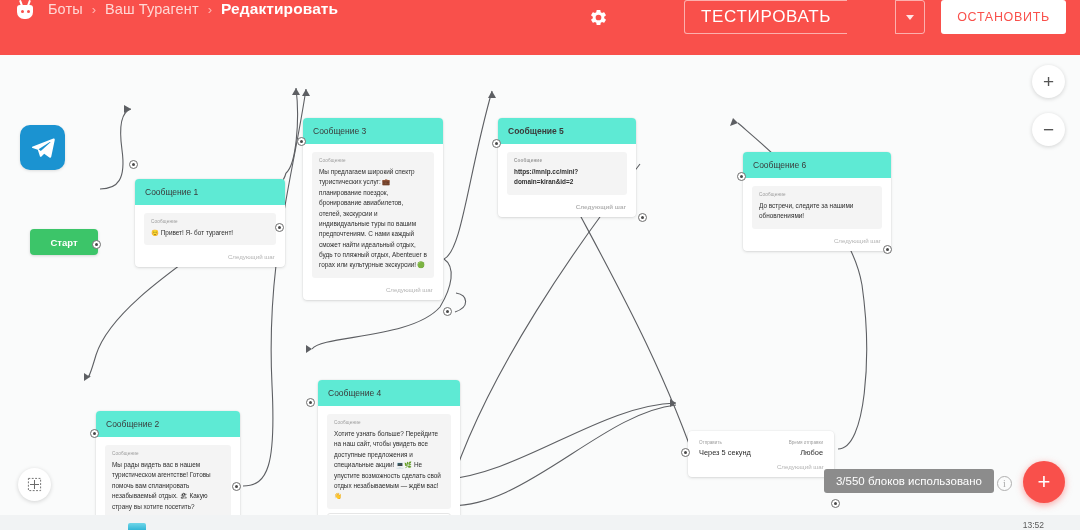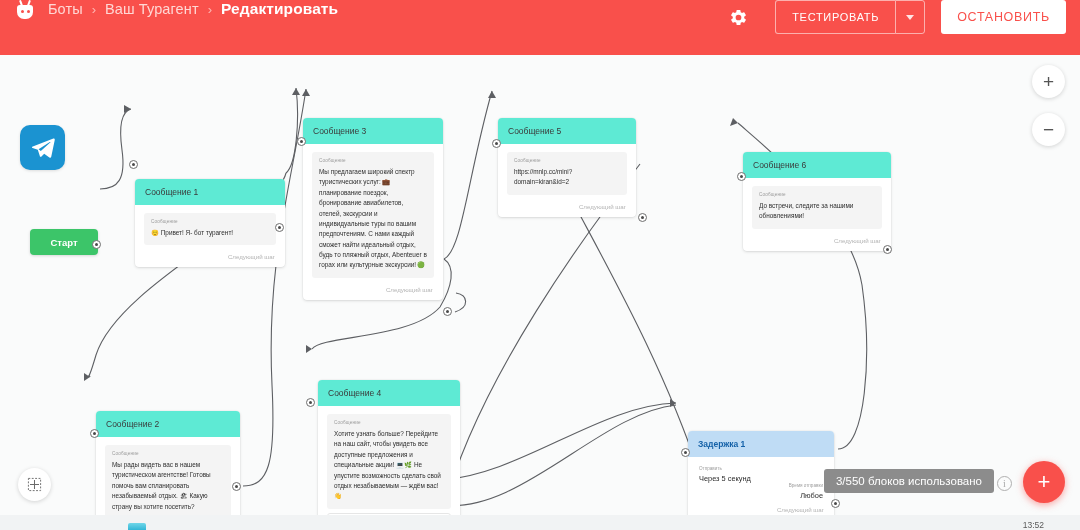--- a/index.html
+++ b/index.html
@@ -39,21 +39,21 @@
 
   .hdr-right { margin-left: auto; display: flex; align-items: center; gap: 0; }
   .gear-btn {
     width: 34px; height: 34px; display: flex; align-items: center; justify-content: center;
     margin-right: 20px; cursor: pointer;
   }
   .btn-outline {
     border: 1px solid rgba(255,255,255,.55);
     color: #fff; background: transparent;
     height: 34px; display: flex; align-items: center; justify-content: center;
-    font-size: 11px; letter-spacing: .7px; cursor: pointer;
+    font-size: 17px; letter-spacing: .7px; cursor: pointer; margin-left: 48px;
   }
   .btn-test { padding: 0 16px; border-radius: 3px 0 0 3px; border-right: none; }
   .btn-caret { width: 30px; border-radius: 0 3px 3px 0; }
   .btn-stop {
     background: #fff; color: #f9504b; border: none; border-radius: 3px;
     height: 34px; padding: 0 16px; margin-left: 16px;
     display: flex; align-items: center; font-size: 12.5px; letter-spacing: .7px;
     font-weight: normal; cursor: pointer;
   }
   .caret-tri {
@@ -100,21 +100,21 @@
   .port {
     width: 9px; height: 9px; border-radius: 50%;
     background: #fff; border: 1.2px solid #6e6e6e;
     display: flex; align-items: center; justify-content: center;
     box-sizing: border-box;
   }
   .port::after { content: ""; width: 3.4px; height: 3.4px; border-radius: 50%; background: #4a4a4a; }
   .port.abs { position: absolute; z-index: 20; }
 
   
-  .delay-body { display: flex; justify-content: space-between; padding: 9px 11px 2px 11px; flex-direction: column; }
+  .delay-body { display: flex; justify-content: space-between; padding: 9px 11px 2px 11px; }
   .df-label { font-size: 4.6px; color: #a0a0a0; margin-bottom: 3px; }
   .df-val { font-size: 7.4px; color: #2b2b2b; }
   .df.right { text-align: right; }
 
   
   .start-node {
     position: absolute; background: #3cc569; color: #fff;
     border-radius: 4px; width: 68px; height: 26px;
     display: flex; align-items: center; justify-content: center;
     font-size: 9.5px; font-weight: bold; z-index: 6;
@@ -286,21 +286,21 @@
           <div class="bubble-text">Мы предлагаем широкий спектр туристических услуг: 💼 планирование поездок, бронирование авиабилетов, отелей, экскурсии и индивидуальные туры по вашим предпочтениям. С нами каждый сможет найти идеальный отдых, будь то пляжный отдых, Abenteuer в горах или культурные экскурсии! 🟢</div>
         </div>
       </div>
       <div class="next-row">
         <span>Следующий шаг</span>
       </div>
     </div>
     <div class="port abs" style="left:297px; top:82px;"></div>
     <div class="port abs" style="left:443px; top:252px;"></div>
 
-    <div class="node" style="left:498px; top:63px; width:138px;">
+    <div class="node" style="left:498px; top:63px; width:138px;font-weight:bold;">
       <div class="node-head">Сообщение 5</div>
       <div class="node-body">
         <div class="bubble">
           <div class="bubble-label">Сообщение</div>
           <div class="bubble-text">https://mnlp.cc/mini?domain=kiran&amp;id=2</div>
         </div>
       </div>
       <div class="next-row">
         <span>Следующий шаг</span>
       </div>
@@ -346,21 +346,20 @@
         <div class="opt-btn">
           
           
         </div>
 
       </div>
     </div>
     <div class="port abs" style="left:306px; top:343px;"></div>
 
     <div class="node" style="left:688px; top:376px; width:146px;">
-      <div class="node-head delay">Задержка 1</div>
       <div class="delay-body">
         <div class="df">
           <div class="df-label">Отправить</div>
           <div class="df-val">Через 5 секунд</div>
         </div>
         <div class="df right">
           <div class="df-label">Время отправки</div>
           <div class="df-val">Любое</div>
         </div>
       </div>

